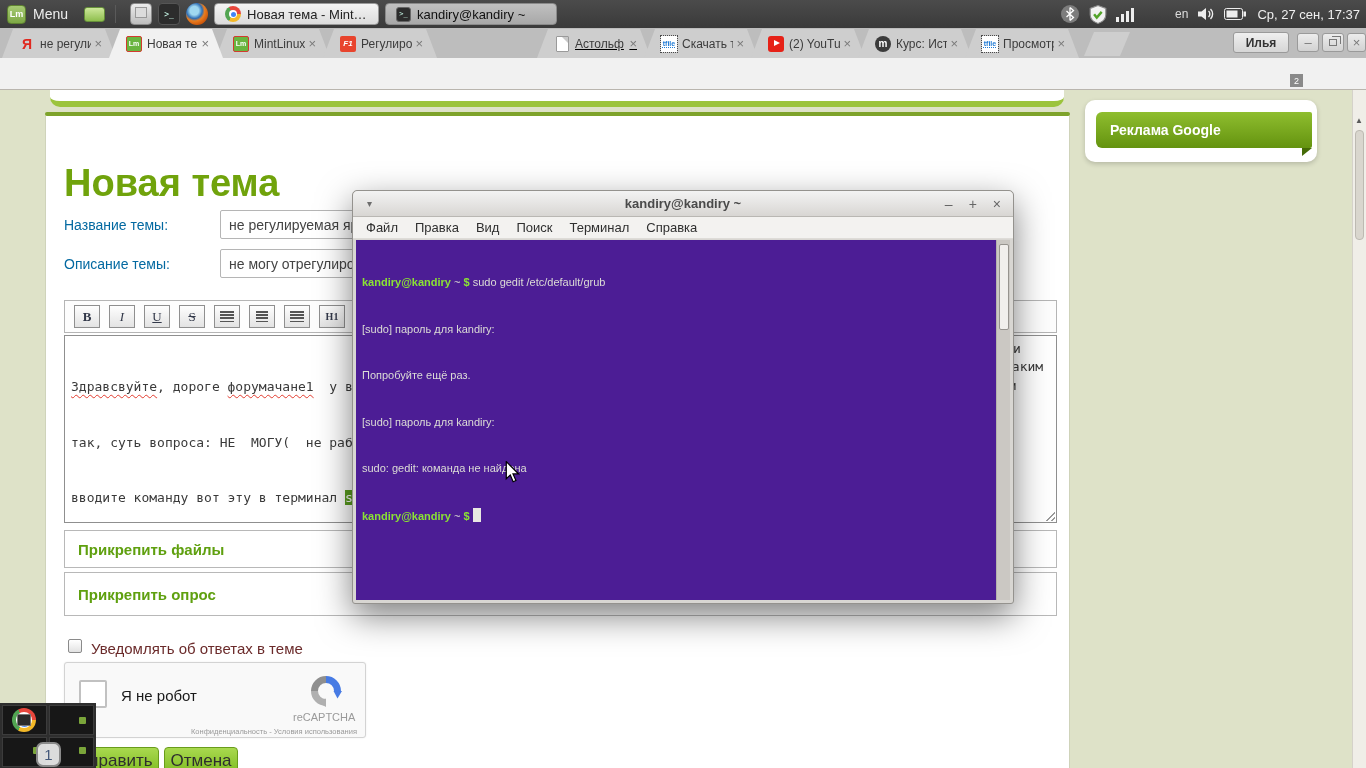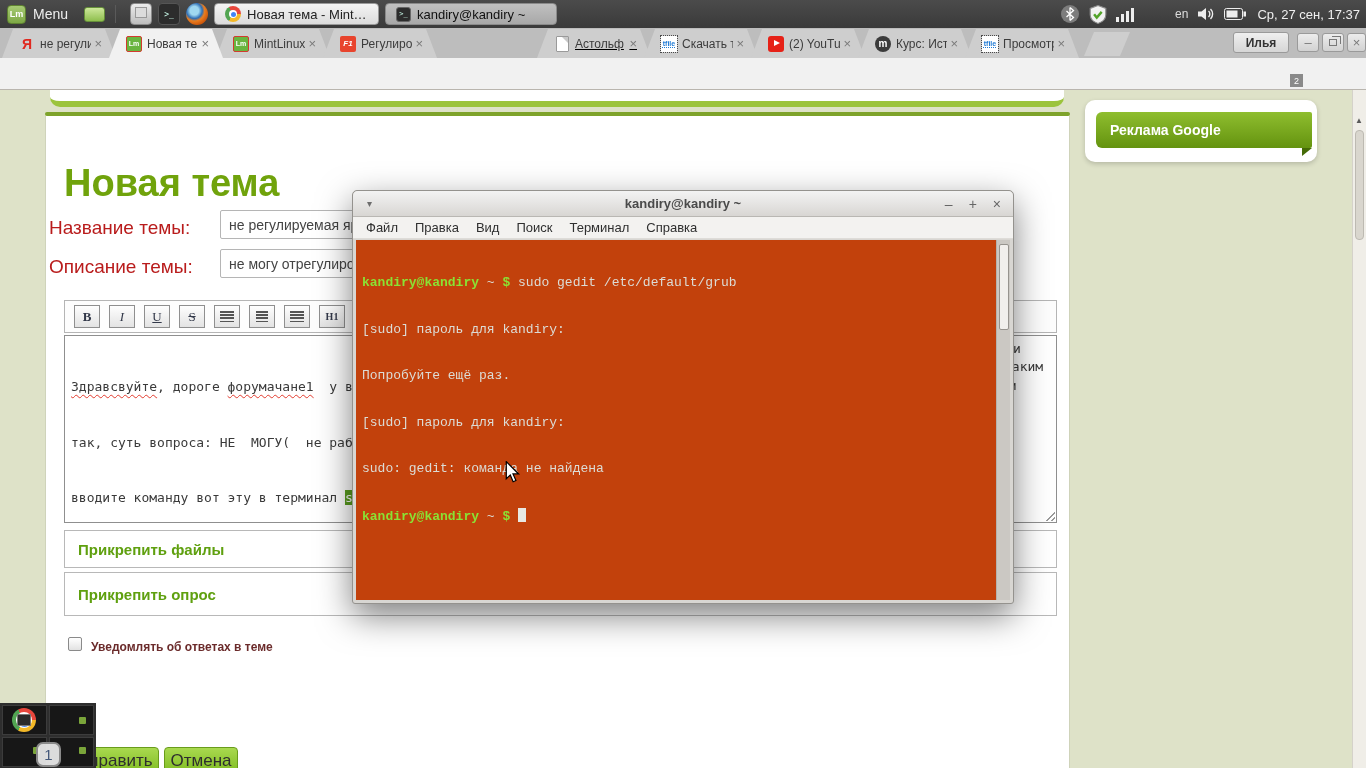--- a/index.html
+++ b/index.html
@@ -95,21 +95,21 @@
   .dots { position:absolute; left:1348px; top:66px; width:4px; height:4px; background:#6a6a6a; border-radius:50%;
     box-shadow:0 6px 0 #6a6a6a, 0 12px 0 #6a6a6a; }
 
   
   #content-col { position:absolute; left:45px; top:116px; width:1025px; height:652px; background:#fff;
     border-left:1px solid #cfd3ba; border-right:1px solid #cfd3ba; }
   #header-box { position:absolute; left:50px; top:90px; width:1014px; height:17px; background:#fff;
     border-bottom:6px solid #9cc43c; border-radius:0 0 10px 10px; }
   #green-line { position:absolute; left:45px; top:112px; width:1025px; height:4px; background:#7ea32b; border-radius:2px; }
   .page-title { position:absolute; left:64px; top:162px; font-size:38px; color:#70a30c; }
-  .frm-label { position:absolute; left:49px; font-size:19px; color:#b91c1c; }
+  .frm-label { position:absolute; left:64px; font-size:14px; color:#0369a1; }
   .frm-input { position:absolute; left:220px; width:310px; height:29px; background:#fff; border:1px solid #b5b5b5;
     border-radius:2px; font-size:14px; color:#444; padding:0 8px; display:flex; align-items:center; white-space:nowrap; overflow:hidden; }
 
   
   #ed-toolbar { position:absolute; left:64px; top:300px; width:993px; height:33px; background:#fdfdfd;
     border:1px solid #b5b5b5; display:flex; align-items:center; padding-left:9px; gap:9px; }
   .ed-btn { width:26px; height:23px; background:linear-gradient(#fefefe,#e3e3e3); border:1px solid #8f8f8f;
     display:flex; align-items:center; justify-content:center; font-family:"Liberation Serif",serif;
     font-size:13px; color:#33394a; }
   .ed-b { font-weight:bold; } .ed-i { font-style:italic; } .ed-u { text-decoration:underline; } .ed-s { text-decoration:line-through; }
@@ -127,21 +127,21 @@
   .resizer { position:absolute; right:1px; bottom:1px; width:12px; height:12px;
     background:repeating-linear-gradient(135deg,transparent 0 2.5px,#9a9a9a 2.5px 3.8px);
     clip-path:polygon(100% 0,100% 100%,0 100%); }
 
   .attach-box { position:absolute; left:64px; width:993px; background:#fff; border:1px solid #b8b8b8;
     display:flex; align-items:center; padding-left:13px; }
   .attach-link { color:#5fa00f; font-weight:bold; font-size:15px; }
 
   .notify-row { position:absolute; left:68px; top:637px; display:flex; align-items:center; }
   .cb { width:14px; height:14px; background:linear-gradient(#fff,#e2e2e2); border:1px solid #8a8a8a; border-radius:2px; }
-  .notify-lbl { font-size:12px; color:#6b2b2b; margin-left:9px; position:relative; top:3px;font-weight:bold; }
+  .notify-lbl { font-size:15px; color:#6b2b2b; margin-left:9px; position:relative; top:3px; }
 
   #captcha { position:absolute; left:64px; top:662px; width:302px; height:76px; background:#f9f9f9;
     border:1px solid #d3d3d3; border-radius:3px; box-shadow:0 0 2px rgba(0,0,0,.08); }
   .cap-cb { position:absolute; left:14px; top:17px; width:28px; height:28px; background:#fff; border:2px solid #c1c1c1; border-radius:2px; }
   .cap-lbl { position:absolute; left:56px; top:24px; font-size:15px; color:#1a1a1a; }
   .cap-logo { position:absolute; left:240px; top:7px; }
   .cap-brand { position:absolute; left:228px; top:48px; font-size:11px; color:#9a9a9a; }
   .cap-legal { position:absolute; left:0; right:8px; top:64px; font-size:7.5px; color:#9a9a9a; text-align:right; }
 
   .btn-green { position:absolute; top:747px; height:27px; background:linear-gradient(#a9d94f,#7fbc22);
@@ -164,22 +164,22 @@
   
   #term { position:absolute; left:352px; top:190px; width:662px; height:414px; background:#d8d6d2;
     border:1px solid #94928e; border-radius:5px 5px 3px 3px; box-shadow:0 12px 34px rgba(0,0,0,.5); z-index:50; }
   #term-titlebar { height:26px; background:linear-gradient(#f3f3f3,#d8d6d3); border-bottom:1px solid #b9b7b3;
     border-radius:5px 5px 0 0; position:relative; display:flex; align-items:center; justify-content:center; }
   .term-arrow { position:absolute; left:14px; color:#6d6d6d; font-size:10px; }
   .term-title { font-size:13px; font-weight:bold; color:#4a4a4a; }
   .term-ctls { position:absolute; right:12px; display:flex; gap:16px; color:#666; font-size:14px; }
   #term-menubar { height:22px; background:#f3f2f0; border-bottom:1px solid #dedcd8; display:flex; align-items:center;
     gap:17px; padding-left:13px; font-size:13px; color:#2f2f2f; }
-  #term-body { position:absolute; left:3px; right:3px; top:49px; bottom:3px; background:#c2410c;
-    font-family:Liberation Mono, monospace; font-size:13px; line-height:15.5px;
+  #term-body { position:absolute; left:3px; right:3px; top:49px; bottom:3px; background:#4c1d95;
+    font-family:Liberation Sans, sans-serif; font-size:11px; line-height:15.5px;
     color:#dcdcd6; padding:4px 16px 0 6px; white-space:pre; }
   .tprompt { color:#8ae234; font-weight:bold; }
   .tdollar { color:#8ae234; font-weight:bold; }
   .tcursor { display:inline-block; width:8px; height:14px; background:#e8e8e2; vertical-align:-2px; }
   #term-scroll { position:absolute; right:0; top:0; bottom:0; width:14px; background:#cbc8c3; border-left:1px solid #b5b2ad; }
   .term-thumb { position:absolute; left:1.5px; top:4px; width:10px; height:86px; background:#f1efec; border:1px solid #96938e; border-radius:2px; }
 
   
   #thumbs { position:absolute; left:0; top:703px; width:96px; height:65px; background:#2e2e2e; padding:2px;
     display:grid; grid-template-columns:45px 45px; grid-template-rows:30px 30px; gap:2px; z-index:60; }
@@ -381,20 +381,35 @@
   </div>
   <div class="attach-box" style="top:572px; height:44px;">
     <span class="attach-link">Прикрепить опрос</span>
   </div>
 
   <div class="notify-row">
     <span class="cb"></span>
     <span class="notify-lbl">Уведомлять об ответах в теме</span>
   </div>
 
+  <div id="captcha">
+    <div class="cap-cb"></div>
+    <span class="cap-lbl">Я не робот</span>
+    <span class="cap-logo">
+      <svg width="42" height="42" viewBox="0 0 42 42">
+        <path d="M21 9.5 A11.5 11.5 0 0 0 9.5 21" fill="none" stroke="#8f8f8f" stroke-width="7"></path>
+        <path d="M9.5 21 A11.5 11.5 0 0 0 21 32.5" fill="none" stroke="#b0b0b0" stroke-width="7"></path>
+        <polygon points="21,28.5 21,37 13.5,32.5" fill="#b0b0b0"></polygon>
+        <path d="M21 9.5 A11.5 11.5 0 0 1 32.5 21" fill="none" stroke="#477be4" stroke-width="7"></path>
+        <polygon points="28.5,21 37,21 32.5,28.5" fill="#477be4"></polygon>
+      </svg>
+    </span>
+    <span class="cap-brand">reCAPTCHA</span>
+    <span class="cap-legal">Конфиденциальность - Условия использования</span>
+  </div>
 
   <div class="btn-green" style="left:62px; width:97px;">Отправить</div>
   <div class="btn-green" style="left:164px; width:74px;">Отмена</div>
 
   <div id="ad-card"></div>
   <div id="ad-ribbon">
     <span class="ad-lbl">Реклама Google</span>
   </div>
 
   <div id="pg-scroll">

